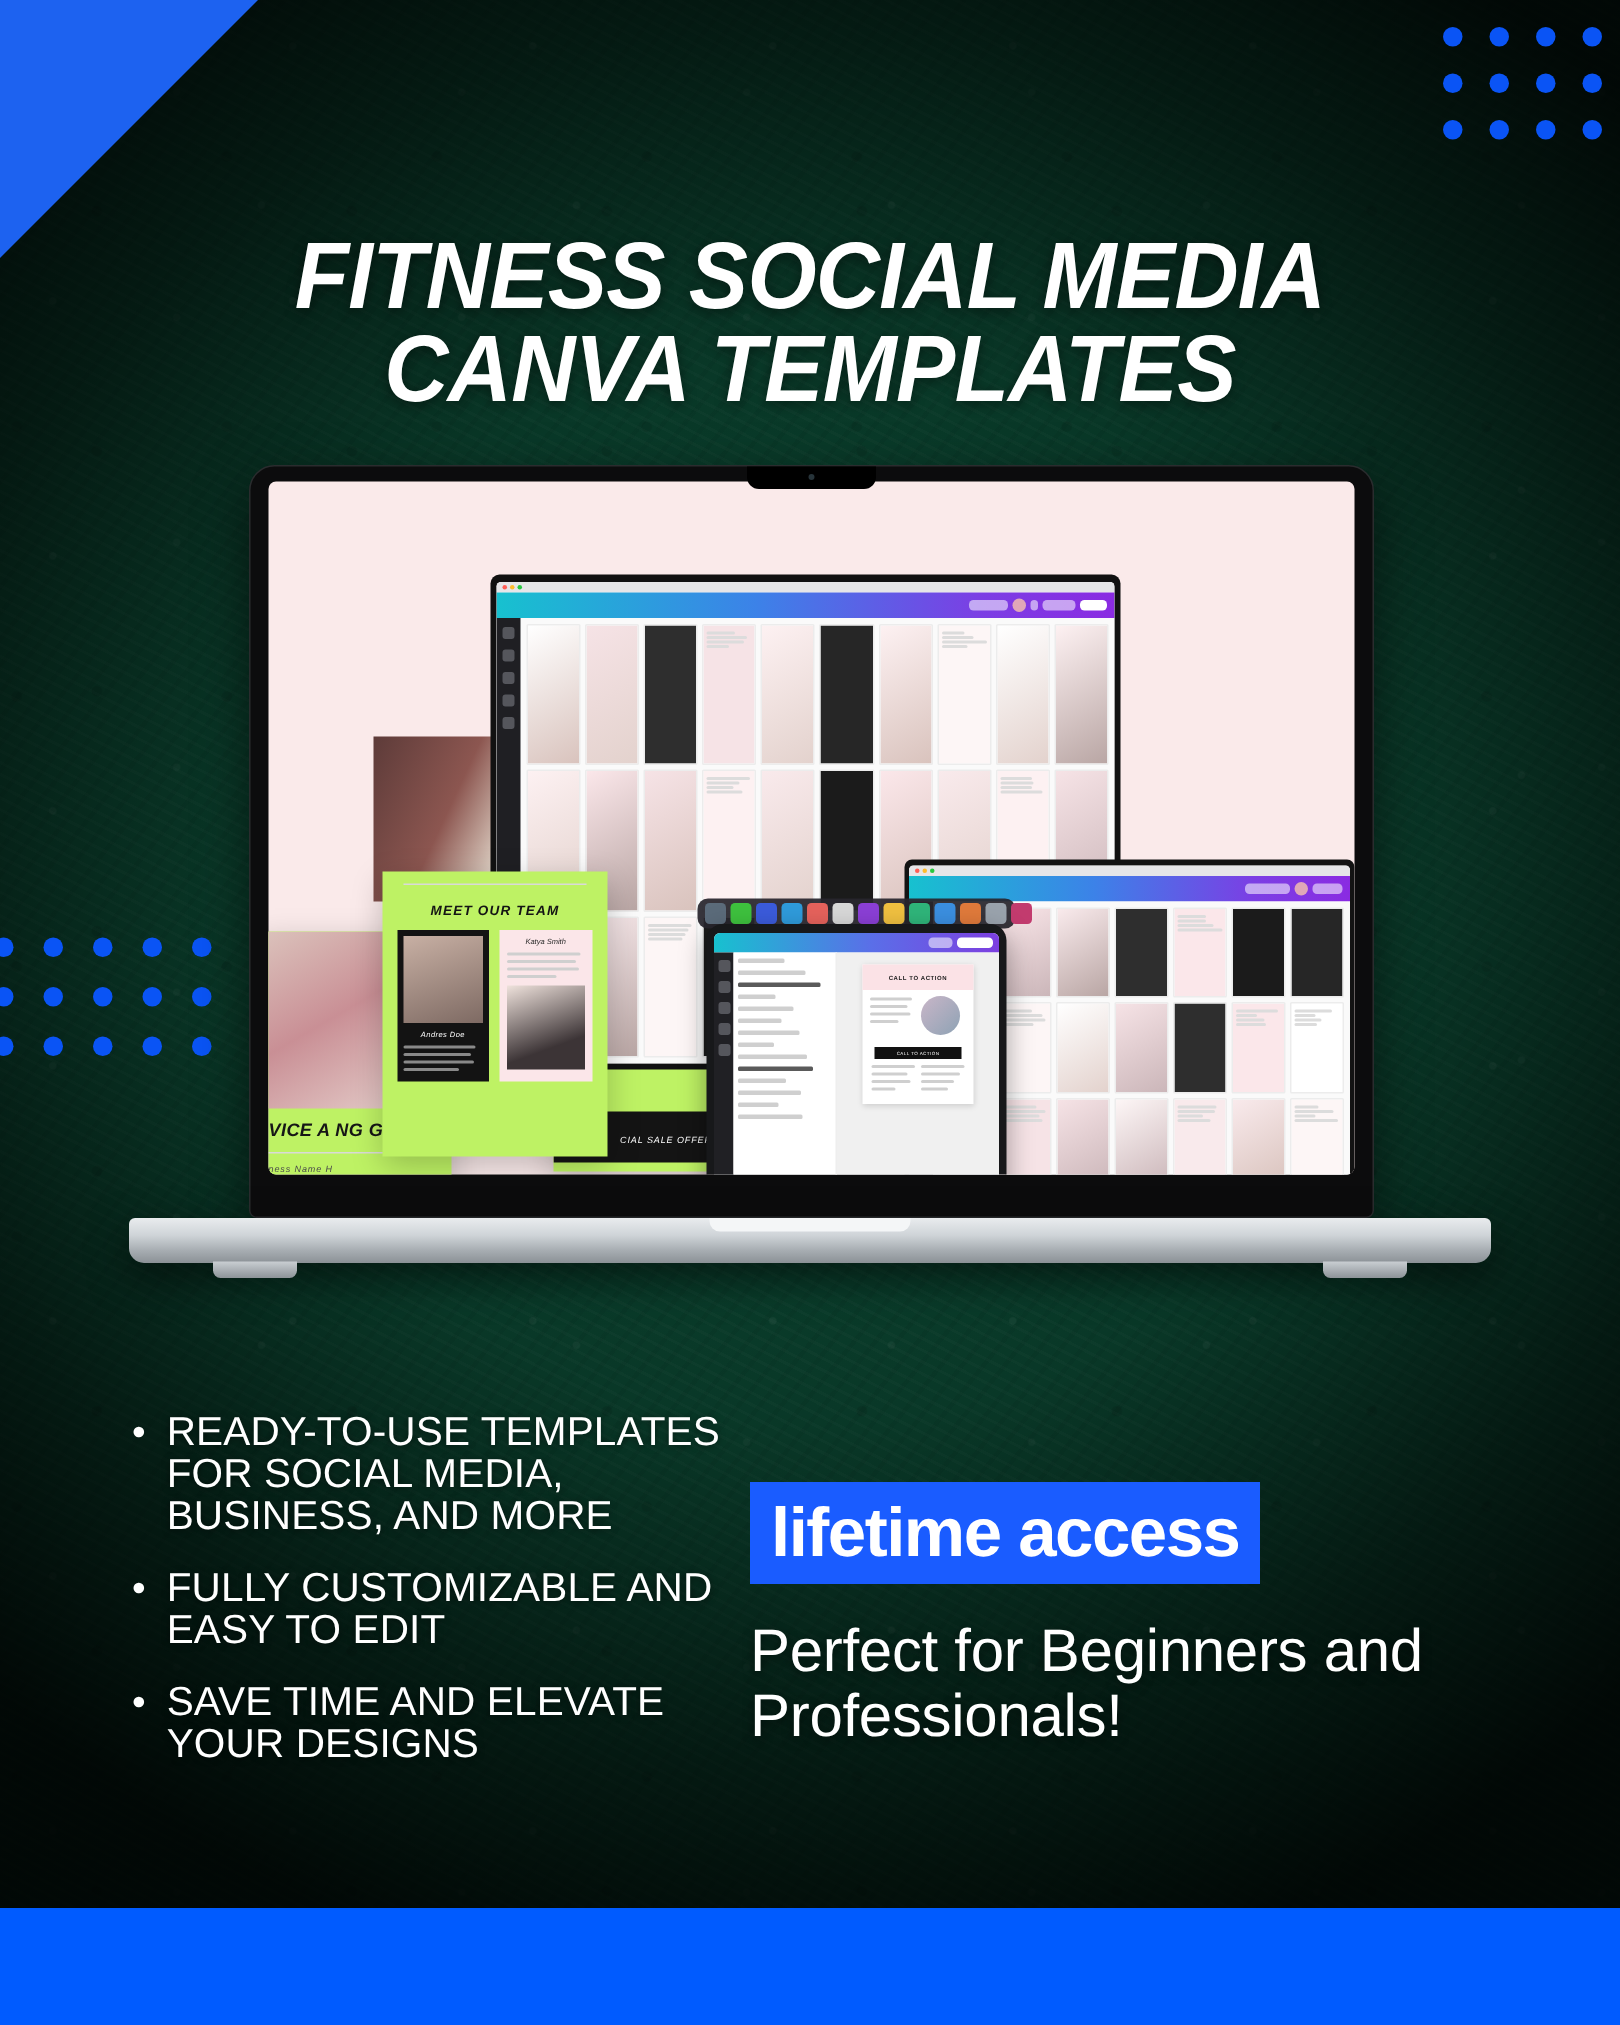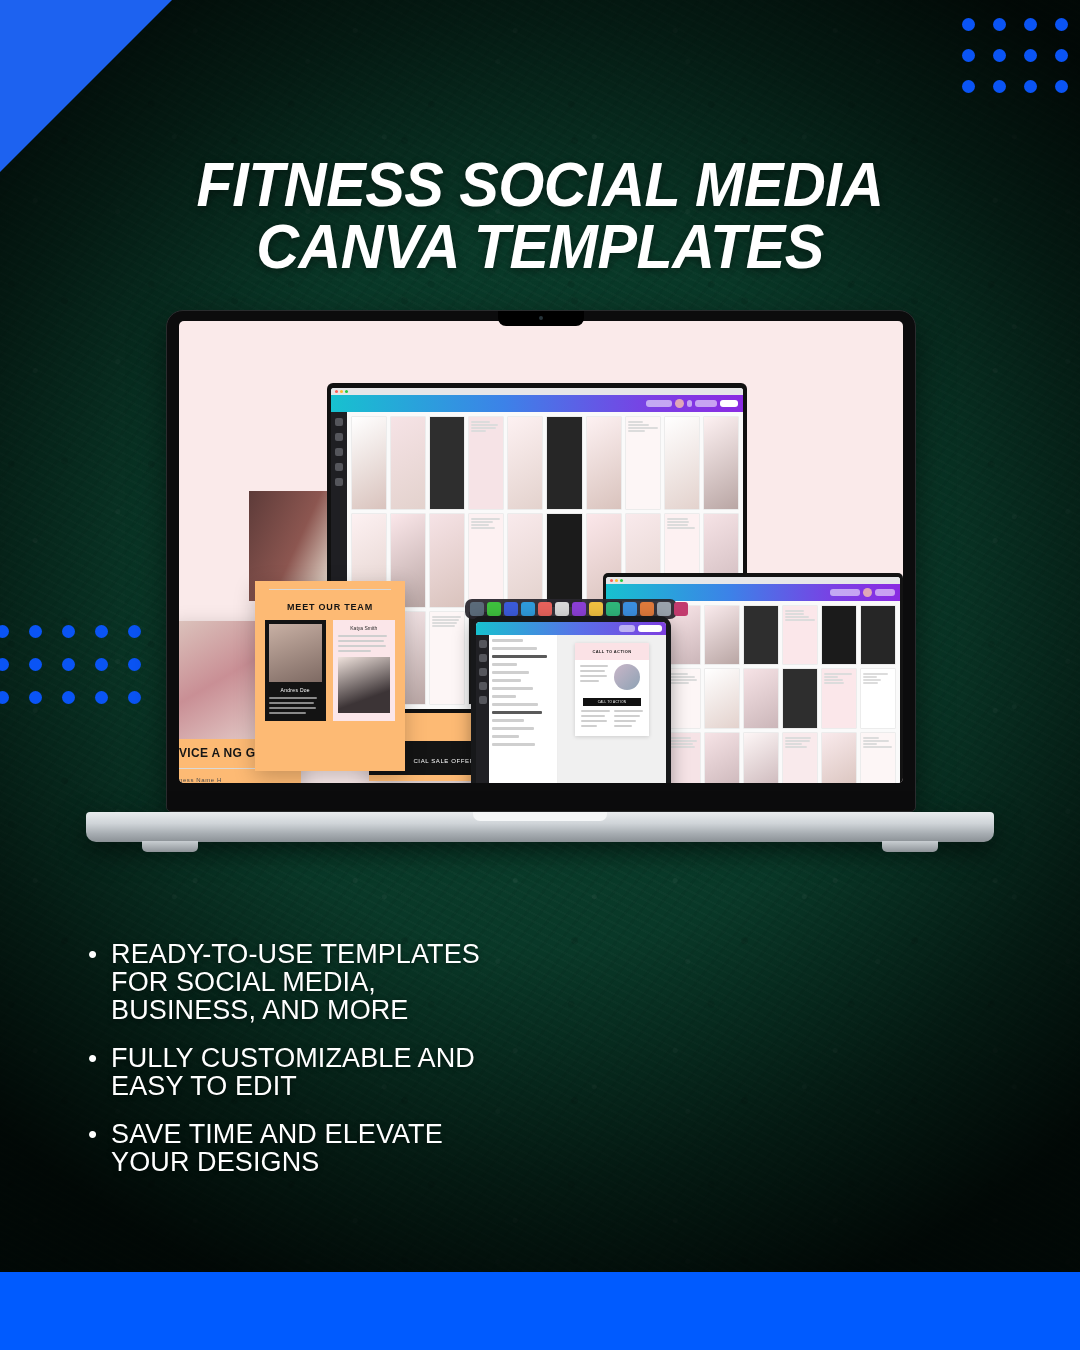--- a/index.html
+++ b/index.html
@@ -146,21 +146,21 @@
 
   
   #mac-dock{
     position:absolute;left:286px;top:278px;width:212px;height:20px;z-index:5;
     background:rgba(40,38,45,.93);border-radius:7px;
     display:flex;align-items:center;gap:3px;padding:0 5px;box-sizing:border-box;
   }
   .dock-ico{width:14px;height:14px;border-radius:3px;flex:none;}
 
   
-  .flyer{position:absolute;background:#fdba74;box-shadow:0 6px 20px rgba(0,0,0,.22);}
+  .flyer{position:absolute;background:#bef264;box-shadow:0 6px 20px rgba(0,0,0,.22);font-style:italic;}
   #flyer-left{left:-8px;top:300px;width:130px;height:230px;z-index:2;overflow:hidden;}
   #flyer-photo-top{position:absolute;left:70px;top:170px;width:140px;height:110px;z-index:2;overflow:hidden;background:#6e4a46;}
   #flyer-client{left:190px;top:150px;width:150px;height:310px;z-index:3;overflow:hidden;}
   #flyer-team{left:76px;top:260px;width:150px;height:190px;z-index:5;overflow:hidden;}
 
   .fl-photo{width:100%;}
   .fl-title{font-size:12px;font-weight:700;color:#161616;letter-spacing:.3px;line-height:1.1;}
   .fl-sub{font-size:6px;color:#4a4a4a;letter-spacing:.6px;}
   .fl-rule{height:1px;background:#d9d9d9;margin:6px 10px;}
   .fl-dark{background:#141414;color:#fff;}
@@ -688,15 +688,17 @@
       <span class="bullet-dot">•</span>
       <span class="bullet-text">FULLY CUSTOMIZABLE AND EASY TO EDIT</span>
     </div>
     <div class="bullet">
       <span class="bullet-dot">•</span>
       <span class="bullet-text">SAVE TIME AND ELEVATE YOUR DESIGNS</span>
     </div>
   </div>
 
 <div id="promo">
+  <div id="promo-badge">lifetime access</div>
+  <div id="promo-tagline">Perfect for Beginners and Professionals!</div>
 </div>
 
 <div id="bottom-bar"></div>
 
 </body></html>

